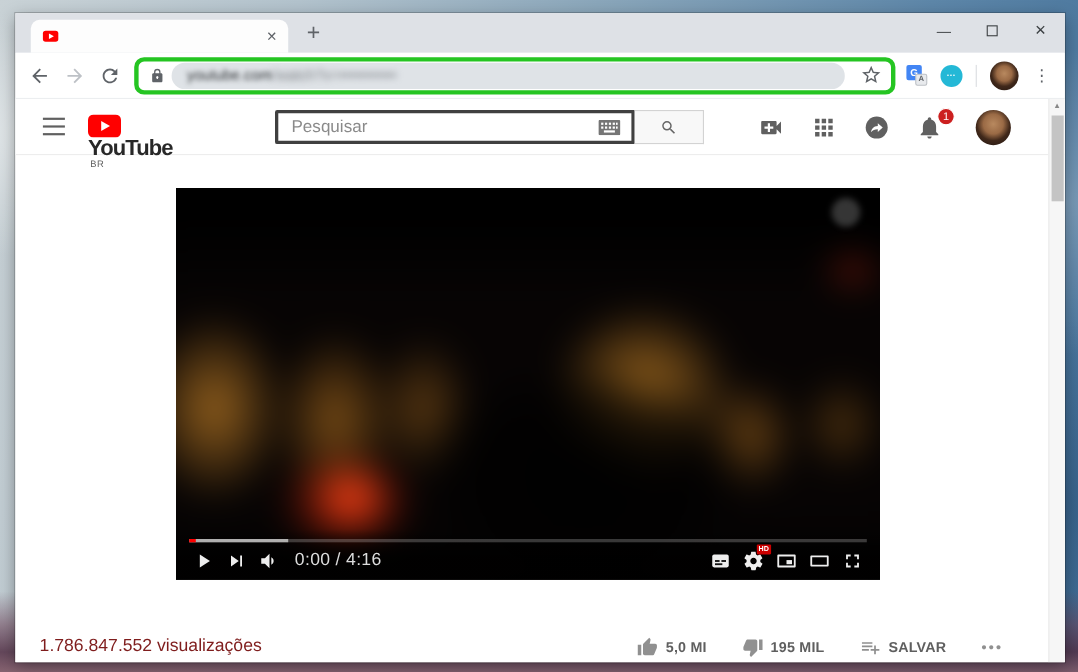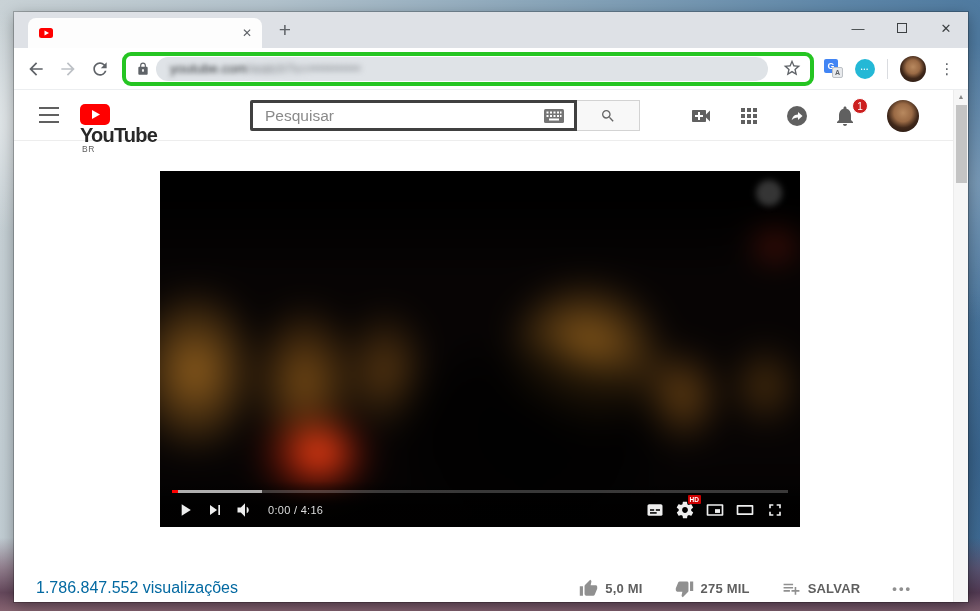--- a/index.html
+++ b/index.html
@@ -116,28 +116,28 @@
     background:rgba(190,190,190,.28); filter:blur(3px); }
   .controls { position:absolute; left:0; right:0; bottom:0; height:46px;
     background:linear-gradient(rgba(0,0,0,0), rgba(0,0,0,.82) 55%); }
   .progress { position:absolute; left:12px; right:12px; bottom:34px; height:3px; background:rgba(255,255,255,.22); }
   .prog-buffer { position:absolute; left:0; top:0; height:3px; width:90px; background:rgba(255,255,255,.6); }
   .prog-played { position:absolute; left:0; top:0; height:3px; width:6px; background:#f00; }
   .ctrl-row { position:absolute; left:0; right:0; bottom:0; height:34px; display:flex; align-items:center;
     padding:0 10px; }
   .ctrl-btn { width:30px; height:24px; display:flex; align-items:center; justify-content:center; }
   .ctrl-btn svg { width:20px; height:20px; fill:#eee; }
-  .time-text { color:#ddd; font-size:11px; margin-left:8px; letter-spacing:.3px; }
+  .time-text { color:#ddd; font-size:16px; margin-left:8px; letter-spacing:.3px; }
   .ctrl-spacer { flex:1; }
   .gear-wrap { position:relative; }
   .hd-badge { position:absolute; right:-1px; top:-3px; background:#c00; color:#fff; font-size:6.5px;
     font-weight:bold; padding:1px 2px; border-radius:1px; }
 
   
-  .views { position:absolute; left:22px; top:489px; font-size:16px; color:#0369a1; }
+  .views { position:absolute; left:22px; top:489px; font-size:16px; color:#7f1d1d; }
   .actions { position:absolute; right:56px; top:489px; display:flex; align-items:center; gap:32px; }
   .action { display:flex; align-items:center; gap:7px; color:#5f5f5f; font-size:13px; font-weight:bold;
     letter-spacing:.2px; }
   .action svg { width:19px; height:19px; fill:#909090; }
   .more-dots { color:#909090; font-size:13px; letter-spacing:2px; font-weight:bold; }
 
   
   .scrollbar { position:absolute; right:0; top:0; bottom:0; width:15px; background:#f6f6f6;
     border-left:1px solid #ececec; }
   .scroll-arrow { position:absolute; left:0; right:0; top:3px; text-align:center; color:#888; font-size:7px; }
@@ -337,21 +337,21 @@
       <div class="action">
         <svg viewBox="0 0 24 24">
             <path d="M1 21h4V9H1v12zM23 10c0-1.1-.9-2-2-2h-6.31l.95-4.57.03-.32c0-.41-.17-.79-.44-1.06L14.17 1 7.59 7.59C7.22 7.95 7 8.45 7 9v10c0 1.1.9 2 2 2h9c.83 0 1.54-.5 1.84-1.22l3.02-7.05c.09-.23.14-.47.14-.73v-1z"></path>
           </svg>
         <span>5,0 MI</span>
       </div>
       <div class="action">
         <svg viewBox="0 0 24 24" style="transform:rotate(180deg)">
             <path d="M1 21h4V9H1v12zM23 10c0-1.1-.9-2-2-2h-6.31l.95-4.57.03-.32c0-.41-.17-.79-.44-1.06L14.17 1 7.59 7.59C7.22 7.95 7 8.45 7 9v10c0 1.1.9 2 2 2h9c.83 0 1.54-.5 1.84-1.22l3.02-7.05c.09-.23.14-.47.14-.73v-1z"></path>
           </svg>
-        <span>275 MIL</span>
+        <span>195 MIL</span>
       </div>
       <div class="action">
         <svg viewBox="0 0 24 24">
             <path d="M14 10H2v2h12v-2zm0-4H2v2h12V6zm4 8v-4h-2v4h-4v2h4v4h2v-4h4v-2h-4zM2 16h8v-2H2v2z"></path>
           </svg>
         <span>SALVAR</span>
       </div>
       <span class="more-dots">•••</span>
     </div>
 

